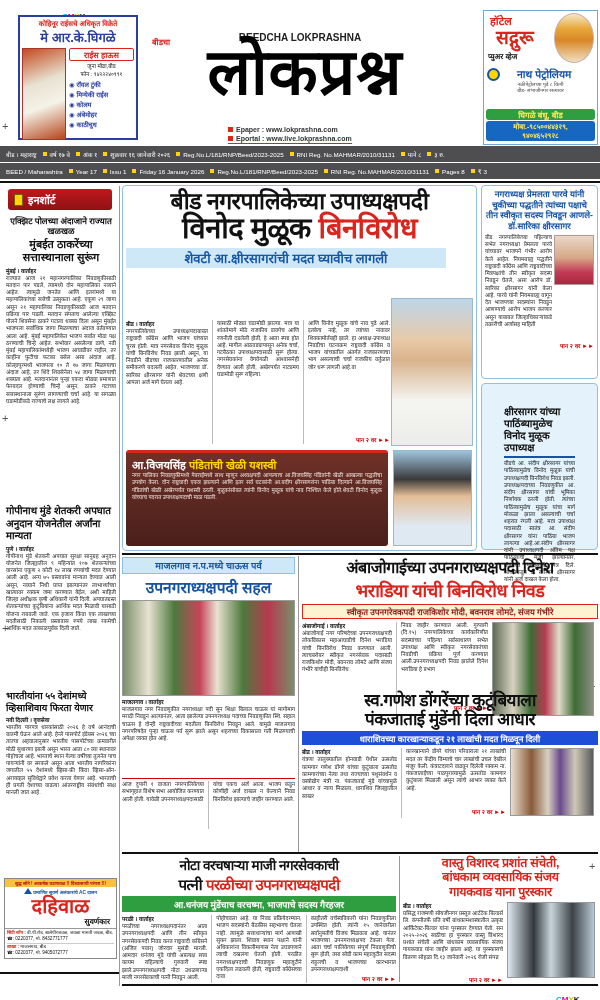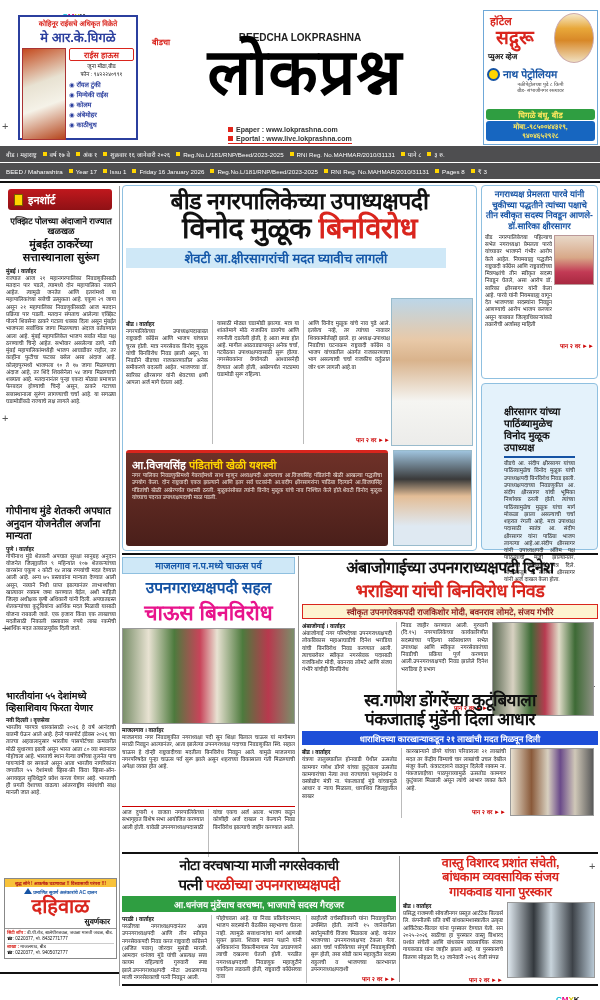--- a/index.html
+++ b/index.html
@@ -106,21 +106,21 @@
     <span>Eportal : www.live.lokprashna.com</span>
   </div>
 
   <div class="abs adR" style="left:483px;top:10px;width:115px;height:135px;overflow:hidden">
     <div style="position:relative;height:56px">
       <div class="abs red b" style="left:6px;top:2px;font-size:11px">हॉटेल</div>
       <div class="abs red b" style="left:12px;top:13px;font-size:19px">सद्गुरू</div>
       <div class="abs b" style="left:4px;top:40px;font-size:7.5px">प्युअर व्हेज</div>
       <div class="abs ph" style="right:3px;top:2px;width:40px;height:50px;border-radius:50%;background:linear-gradient(180deg,#f5e8c8 0%,#e8a83a 30%,#d88828 55%,#f0e0c0 100%);border:1px solid #caa"></div>
     </div>
-    <div style="display:flex;align-items:flex-end;gap:3px;padding:0 3px">
+    <div style="display:flex;align-items:flex-end;gap:17px;padding:0 3px">
       <span class="bp"></span>
       <span class="b blue" style="font-size:10.5px">नाथ पेट्रोलियम</span>
     </div>
     <div class="c" style="font-size:5px;color:#444">नळीपेट्रोलच्या पुढे ८ किमी</div>
     <div class="c" style="font-size:5px;color:#444">बीड- संभाजीनगर रस्त्यावर</div>
     <div class="greenbox c" style="font-size:8px;margin:16px 2px 0;border-radius:3px">घिगळे बंधू, बीड</div>
     <div class="bluebox c" style="font-size:7px;margin:1px 2px;border-radius:3px;padding:1px">
       <div>मोबा.-९८५००४४३२९,</div>
       <div>९४०४६५२९२८</div>
     </div>
@@ -282,21 +282,20 @@
     <div class="b" style="font-size:10px;line-height:1.2;border-bottom:2px solid #1553a4;padding-bottom:2px">क्षीरसागर यांच्या पाठिंब्यामुळेच विनोद मुळूक उपाध्यक्ष</div>
     <div class="bodytxt" style="height:128px;margin-top:2px">बीडचे आ. संदीप क्षीरसागर यांच्या पाठिंब्यामुळेच विनोद मुळूक यांची उपाध्यक्षपदी बिनविरोध निवड झाली. उपाध्यक्षपदाच्या निवडणुकीत आ. संदीप क्षीरसागर यांची भूमिका निर्णायक ठरली होती. त्यांच्या पाठिंब्यामुळेच मुळूक यांचा मार्ग मोकळा झाला असल्याची चर्चा शहरात रंगली आहे. मात्र उपाध्यक्ष पदासाठी स्वतंत्र आ. संदीप क्षीरसागर यांना पाठिंबा भाजप लागल्या आहे.आ.संदीप क्षीरसागर यांनी उपाध्यक्षपदी अंतिम पक्ष पाठिंब्याची मर्जी झाल्यानंतर, बीडमध्ये पाठिंब्याचे पत्र दिले. भाजपकडून डॉ सारिका क्षीरसागर यांनी अर्ज दाखल केला होता.</div>
   </div>
 
   <div class="abs rule" style="left:122px;top:553px;width:476px;height:1.5px"></div>
   <div class="abs vdiv" style="left:298px;top:556px;height:296px"></div>
 
   <div class="abs" style="left:122px;top:557px;width:173px">
     <div class="subheadstrip" style="font-size:9.5px;padding:1px;border:1px solid #8fc0e0">माजलगाव न.प.मध्ये चाऊस पर्व</div>
     <div class="c b blue" style="font-size:15.5px;margin-top:2px">उपनगराध्यक्षपदी सहल</div>
-    <div class="c b" style="font-size:21px;color:#e8148c">चाऊस बिनविरोध</div>
     <div class="ph ph-group" style="width:173px;height:96px;margin-top:2px;border:1px solid #999"></div>
     <div class="dateline" style="margin-top:2px">माजलगाव । वार्ताहर</div>
     <div class="bodytxt" style="height:70px">माजलगाव नगर निवडणुकीत नगराध्यक्षा पदी सून शिक्षा बिलाल चाऊस यां मागोमाग मराठी निवडून आल्यानंतर, आता झालेल्या उपनगराध्यक्ष पदाच्या निवडणुकीत स्थि. सहाल चाऊस हे दोन्ही राष्ट्रवादीच्या मदतीला बिनविरोध निवडून आले. यामुळे माजलगाव नगरपरिषदेत पुन्हा चाऊस पर्व सुरू झाले असून शहराच्या विकासाला गती मिळण्याची अपेक्षा व्यक्त होत आहे.</div>
     <div style="border-top:1px solid #cc0000;margin-top:2px;padding-top:2px;display:flex;gap:4px">
       <div class="bodytxt" style="flex:1;height:48px">आज दुपारी १ वाजता नगरपालिकेच्या सभागृहात विशेष सभा आयोजित करण्यात आली होती. यावेळी उपनगराध्यक्षपदासाठी</div>
       <div class="bodytxt colrule" style="flex:1;height:48px">यांचा एकच अर्ज आला. भाजप कडून कोणीही अर्ज दाखल न केल्याने निवड बिनविरोध झाल्याचे जाहीर करण्यात आले.</div>
     </div>
   </div>
 
   <div class="abs" style="left:302px;top:556px;width:296px">

